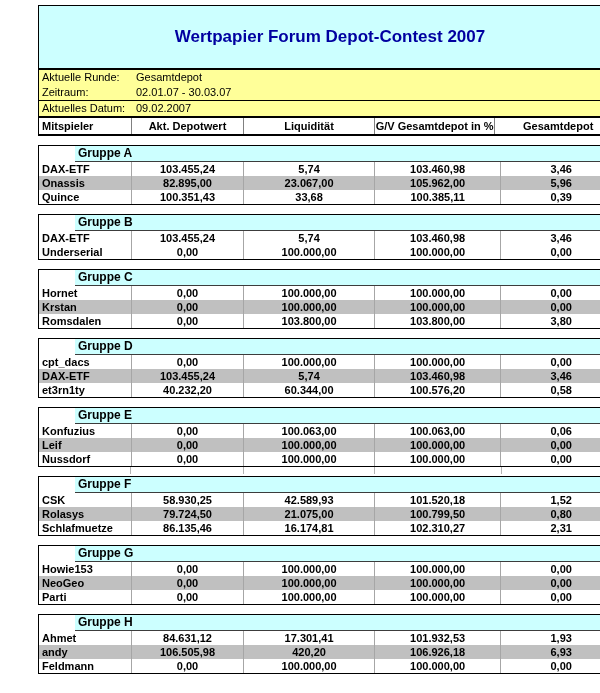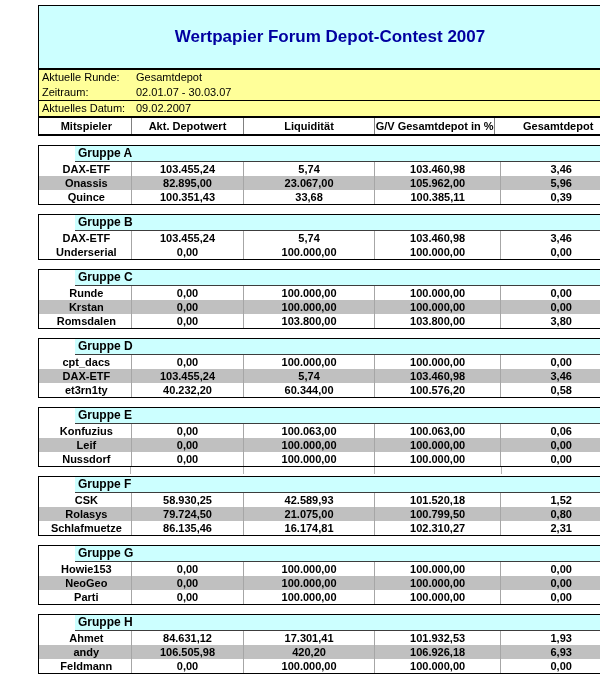--- a/index.html
+++ b/index.html
@@ -16,21 +16,21 @@
   
   .info-block { background:#FFFF99; border:1px solid #000; border-top:none; }
   .info-block.first { border-top:1px solid #000; }
   .info-row { display:flex; height:15px; line-height:15px; font-size:11px; }
   .info-label { width:92px; padding-left:3px; box-sizing:border-box; }
   .info-value { padding-left:5px; }
 
   
   .row { display:flex; font-size:11px; }
   .c { box-sizing:border-box; overflow:hidden; white-space:nowrap; }
-  .c0 { width:92px;  text-align:center; padding-left:3px; }
+  .c0 { width:92px;  text-align:left; padding-left:3px; }
   .c1 { width:113px; text-align:center; }
   .c2 { width:131px; text-align:center; }
   .c3 { width:127px; text-align:center; }
   .c4 { width:121px; text-align:center; }
 
   
   .table-header { border-top:1px solid #000; border-bottom:2px solid #000;
     border-left:1px solid #000; border-right:1px solid #000; background:#fff; }
   .table-header .row { height:16px; line-height:16px; font-weight:bold; }
   .table-header .c1, .table-header .c2, .table-header .c3, .table-header .c4 { border-left:1px solid #808080; }
@@ -136,21 +136,21 @@
       <span class="c c2">100.000,00</span>
       <span class="c c3">100.000,00</span>
       <span class="c c4">0,00</span>
     </div>
       </div>
 <div class="group-gap"></div>
   <div class="group-block">
     <div class="group-header">Gruppe C</div>
 
   <div class="row">
-      <span class="c c0">Runde</span>
+      <span class="c c0">Hornet</span>
       <span class="c c1">0,00</span>
       <span class="c c2">100.000,00</span>
       <span class="c c3">100.000,00</span>
       <span class="c c4">0,00</span>
     </div>
         <div class="row alt">
       <span class="c c0">Krstan</span>
       <span class="c c1">0,00</span>
       <span class="c c2">100.000,00</span>
       <span class="c c3">100.000,00</span>

